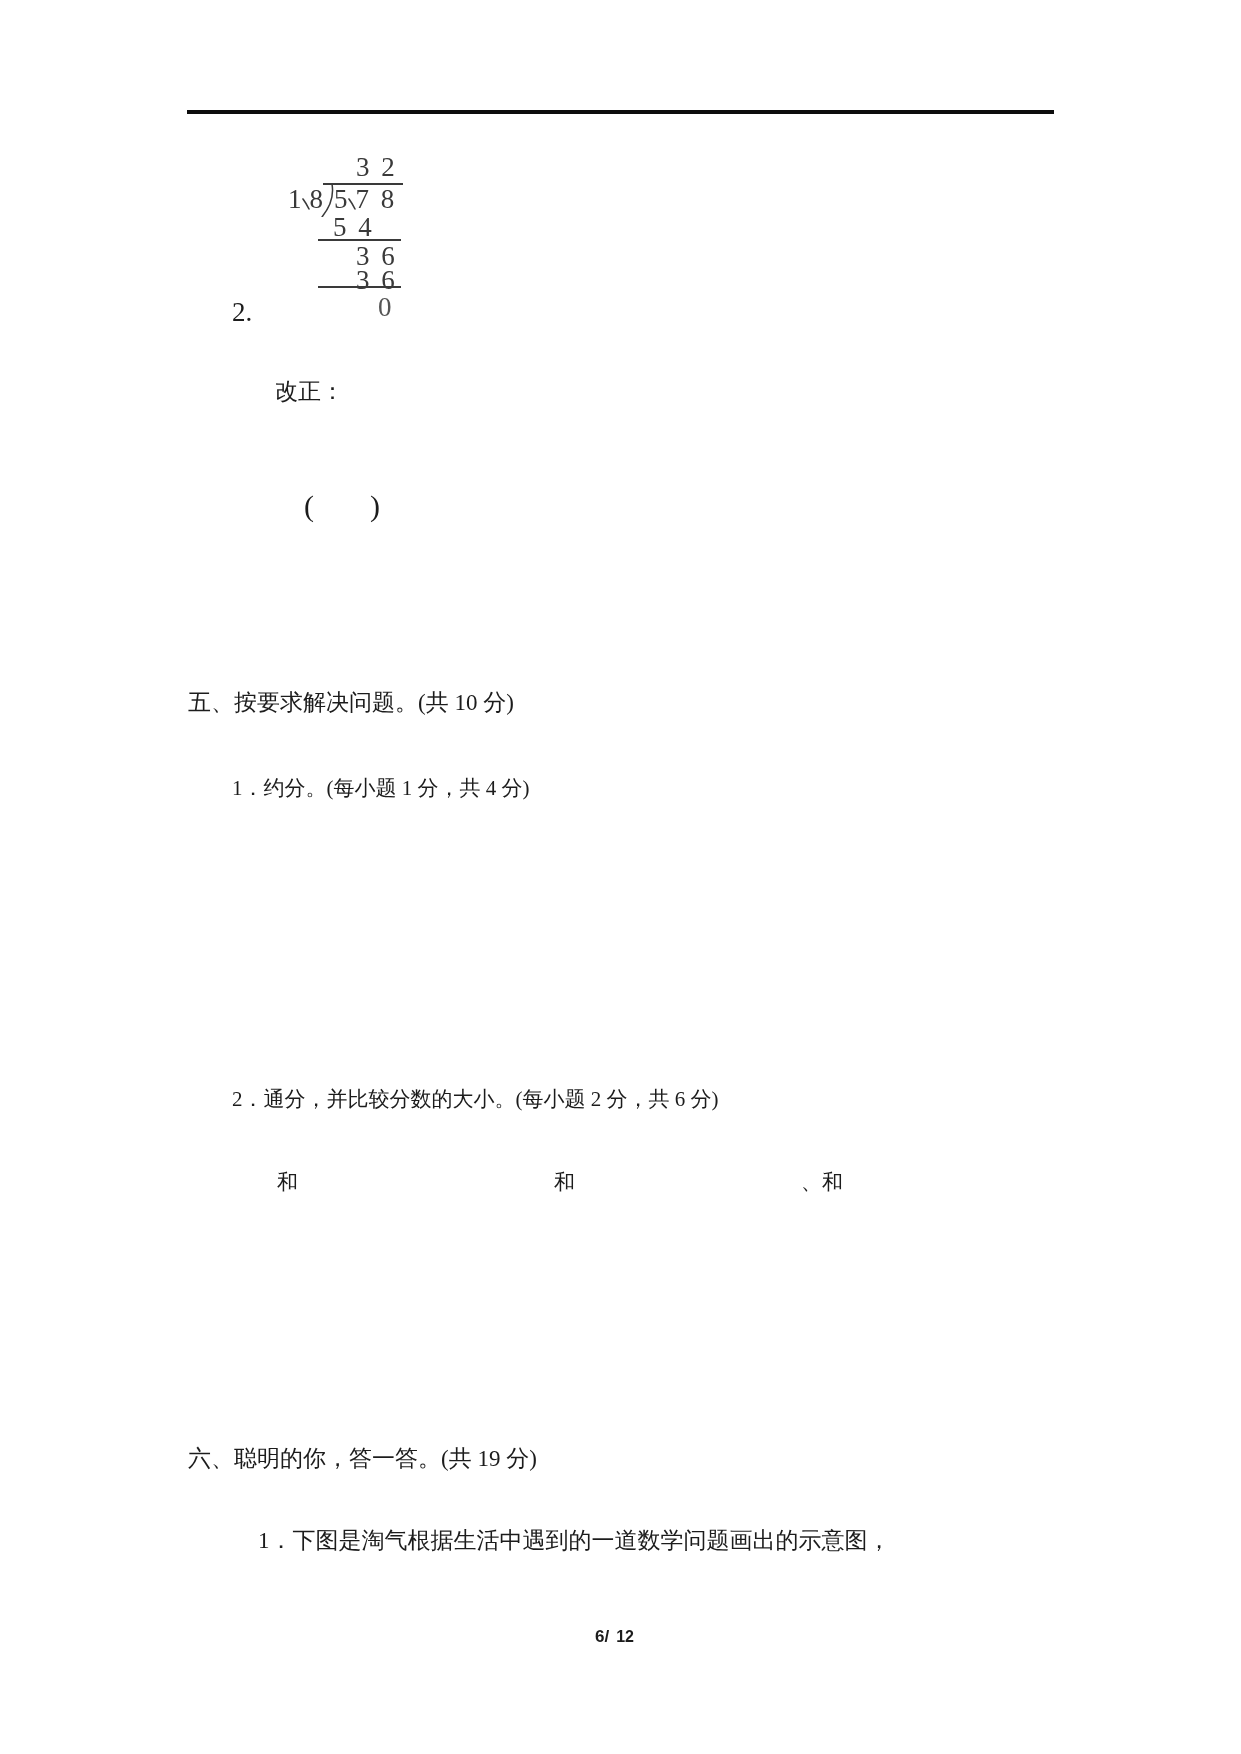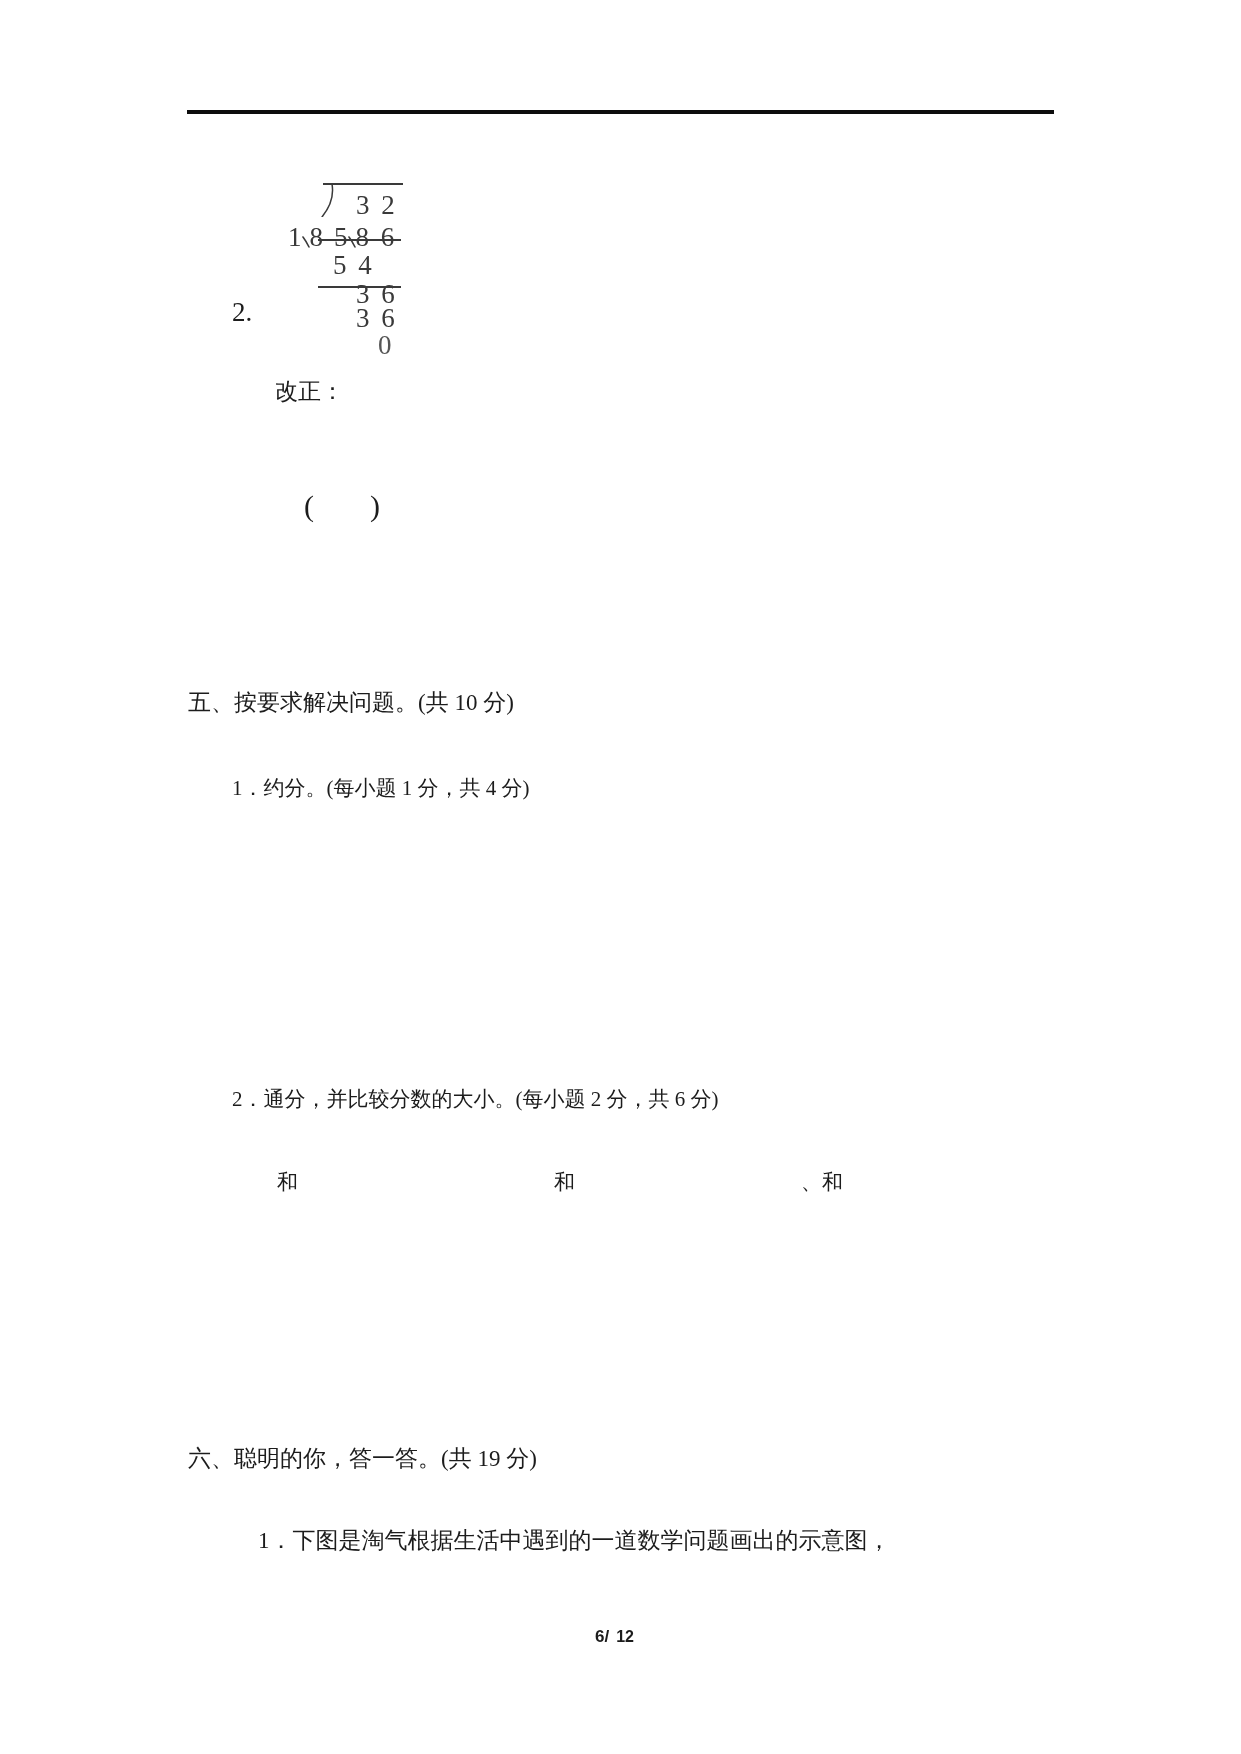--- a/index.html
+++ b/index.html
@@ -7,21 +7,21 @@
     position:relative;
     width:1241px;height:1754px;
     background:#ffffff;
     font-family:"Liberation Serif","DejaVu Serif",serif;
     color:#1c1c1c;
     overflow:hidden;
   }
   .abs{position:absolute;line-height:1.05;white-space:pre;}
   .rule{position:absolute;background:#0d0d0d;}
   .thinline{position:absolute;background:#3a3a3a;height:2px;}
-  .ld{color:#3a3a3a;font-size:27px;word-spacing:5px;margin-top:38px;}
+  .ld{color:#3a3a3a;font-size:27px;word-spacing:5px;}
   .ldgroup{display:flex;align-items:flex-end;}
   .ldgroup .mark{margin:0 0 3px 0;}
   .cn29{font-size:23px;}
   .cn28{font-size:21px;}
   .footer{
     position:absolute;left:595px;top:1627px;
     display:flex;align-items:baseline;gap:7px;
     font-family:"Liberation Sans","DejaVu Sans",sans-serif;
   }
   .footer .cur{font-size:17px;font-weight:600;}
@@ -49,21 +49,21 @@
 
   <svg class="abs" style="left:321px;top:184px;" width="13" height="33" viewBox="0 0 13 33">
     <path d="M11 0 Q14 17 1 33" stroke="#3a3a3a" stroke-width="1.5" fill="none" stroke-linecap="round"></path>
   </svg>
 
   <div class="abs ld ldgroup" style="left:334px;top:185px;">
     <span>5</span>
     <svg class="mark" width="8" height="12" viewBox="0 0 8 12">
       <path d="M1 1 Q4 5 7 11" stroke="#3a3a3a" stroke-width="1.6" fill="none" stroke-linecap="round"></path>
     </svg>
-    <span>8 6</span>
+    <span>7 8</span>
   </div>
 
   <div class="abs ld" style="left:333px;top:213px;">5 4</div>
   <div class="thinline" style="left:318px;top:239px;width:83px;"></div>
   <div class="abs ld" style="left:356px;top:242px;">3 6</div>
   <div class="abs ld" style="left:356px;top:266px;">3 6</div>
   <div class="thinline" style="left:318px;top:286px;width:83px;"></div>
   <div class="abs ld" style="left:378px;top:293px;color:#555;">0</div>
 
   <div class="abs" style="left:232px;top:298px;font-size:27px;">2.</div>

